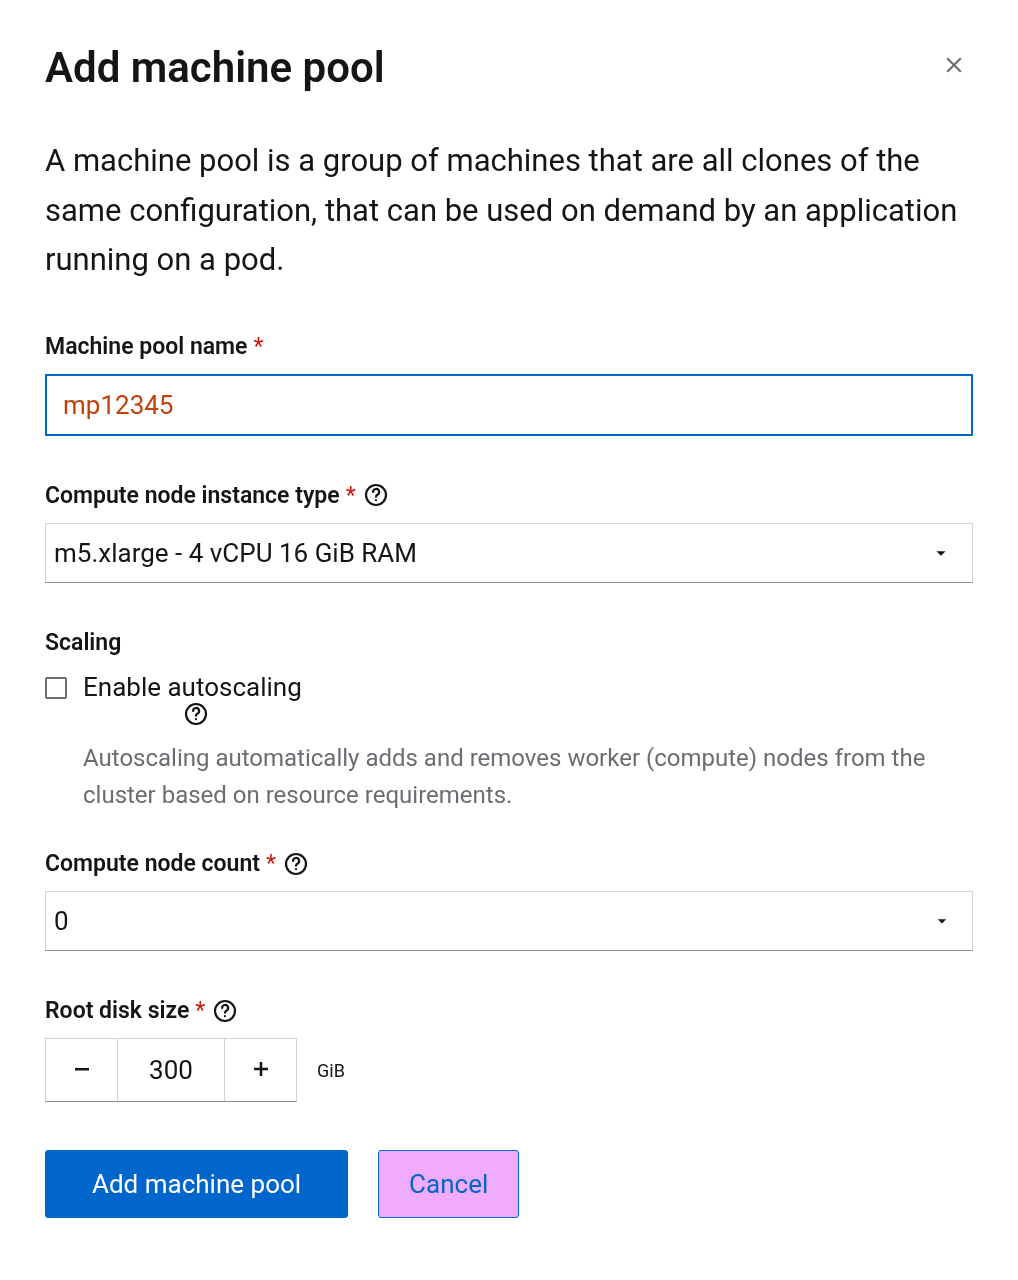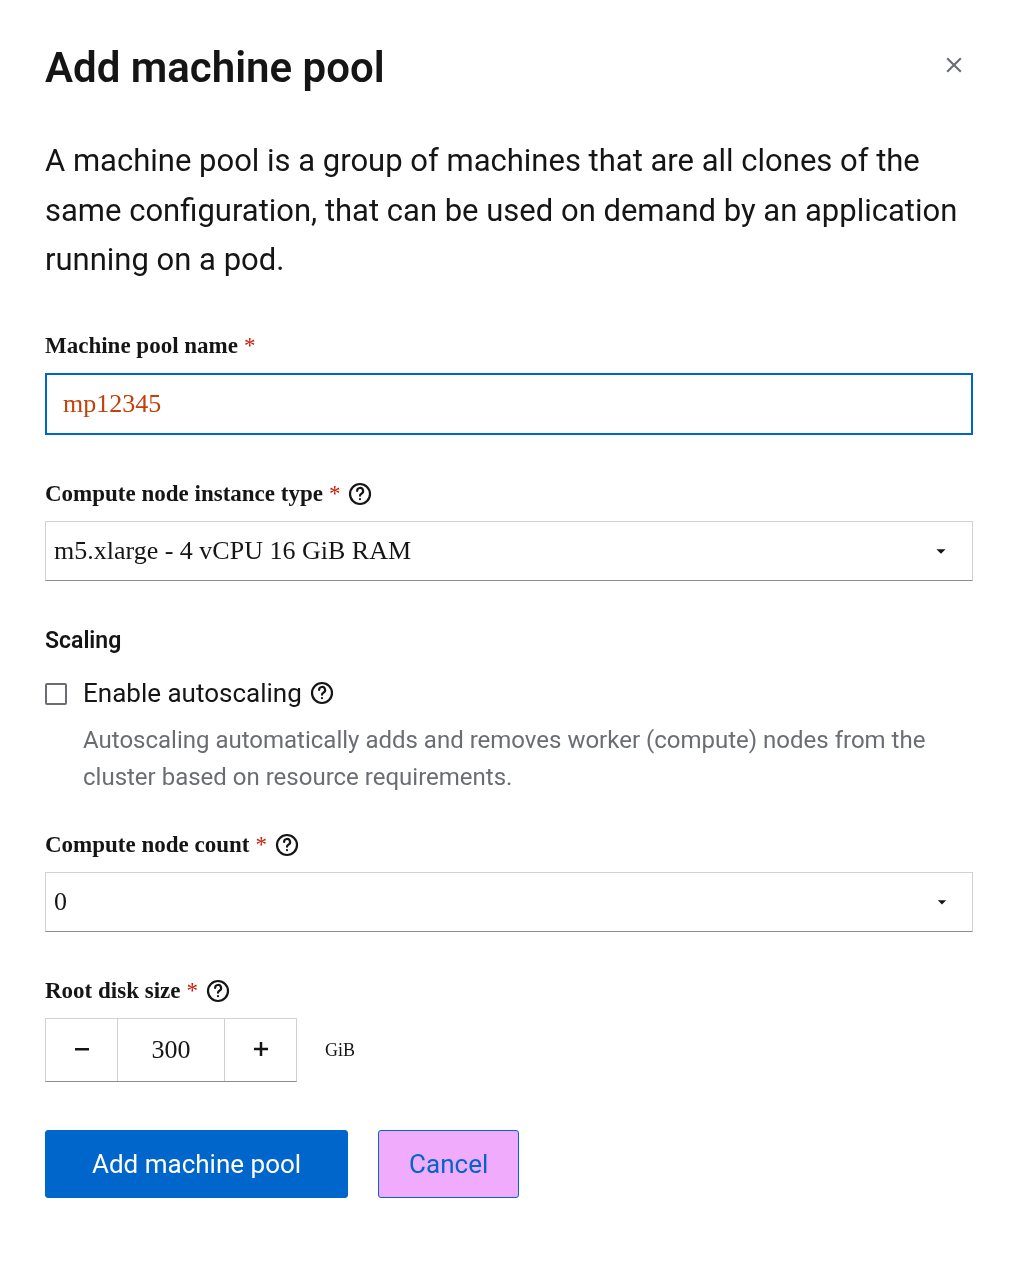--- a/index.html
+++ b/index.html
@@ -34,21 +34,20 @@
     }
     .dialog-description {
       font-size: 31px;
       line-height: 1.6;
       color: #151515;
       margin-bottom: 48px;
       margin-top: 45px;
     }
     .form-group {
       margin-bottom: 46px;
-      font-family: Liberation Serif, serif;
     }
     .form-label {
       display: flex;
       align-items: center;
       font-size: 23px;
       font-weight: 600;
       color: #151515;
       margin-bottom: 14px;
     }
     .required-asterisk {
@@ -94,21 +93,21 @@
       font-size: 26px;
       color: #151515;
     }
     .caret {
       display: inline-flex;
     }
     .section-heading {
       font-size: 23px;
       font-weight: 600;
       color: #151515;
-      margin-bottom: 24px;
+      margin-bottom: 16px;
     }
     .checkbox-row {
       display: flex;
       align-items: flex-start;
       gap: 16px;
       margin-bottom: 14px;
     }
     .checkbox {
       width: 22px;
       height: 22px;
@@ -117,32 +116,33 @@
       background: #ffffff;
       flex-shrink: 0;
       margin-top: 5px;
     }
     .checkbox-label {
       font-size: 26px;
       color: #151515;
       display: flex;
       align-items: center;
       font-weight: 400;
+      flex-direction: column;
     }
     .checkbox-description {
       font-size: 24px;
       color: #6a6e73;
       line-height: 1.55;
       margin-left: 38px;
       margin-bottom: 20px;
     }
     .stepper-row {
       display: flex;
       align-items: center;
-      gap: 28px;
+      gap: 20px;
     }
     .stepper {
       display: flex;
       border: 1px solid #d2d2d2;
       border-bottom: 1px solid #8a8d90;
     }
     .stepper-btn {
       width: 72px;
       height: 62px;
       background: #ffffff;

